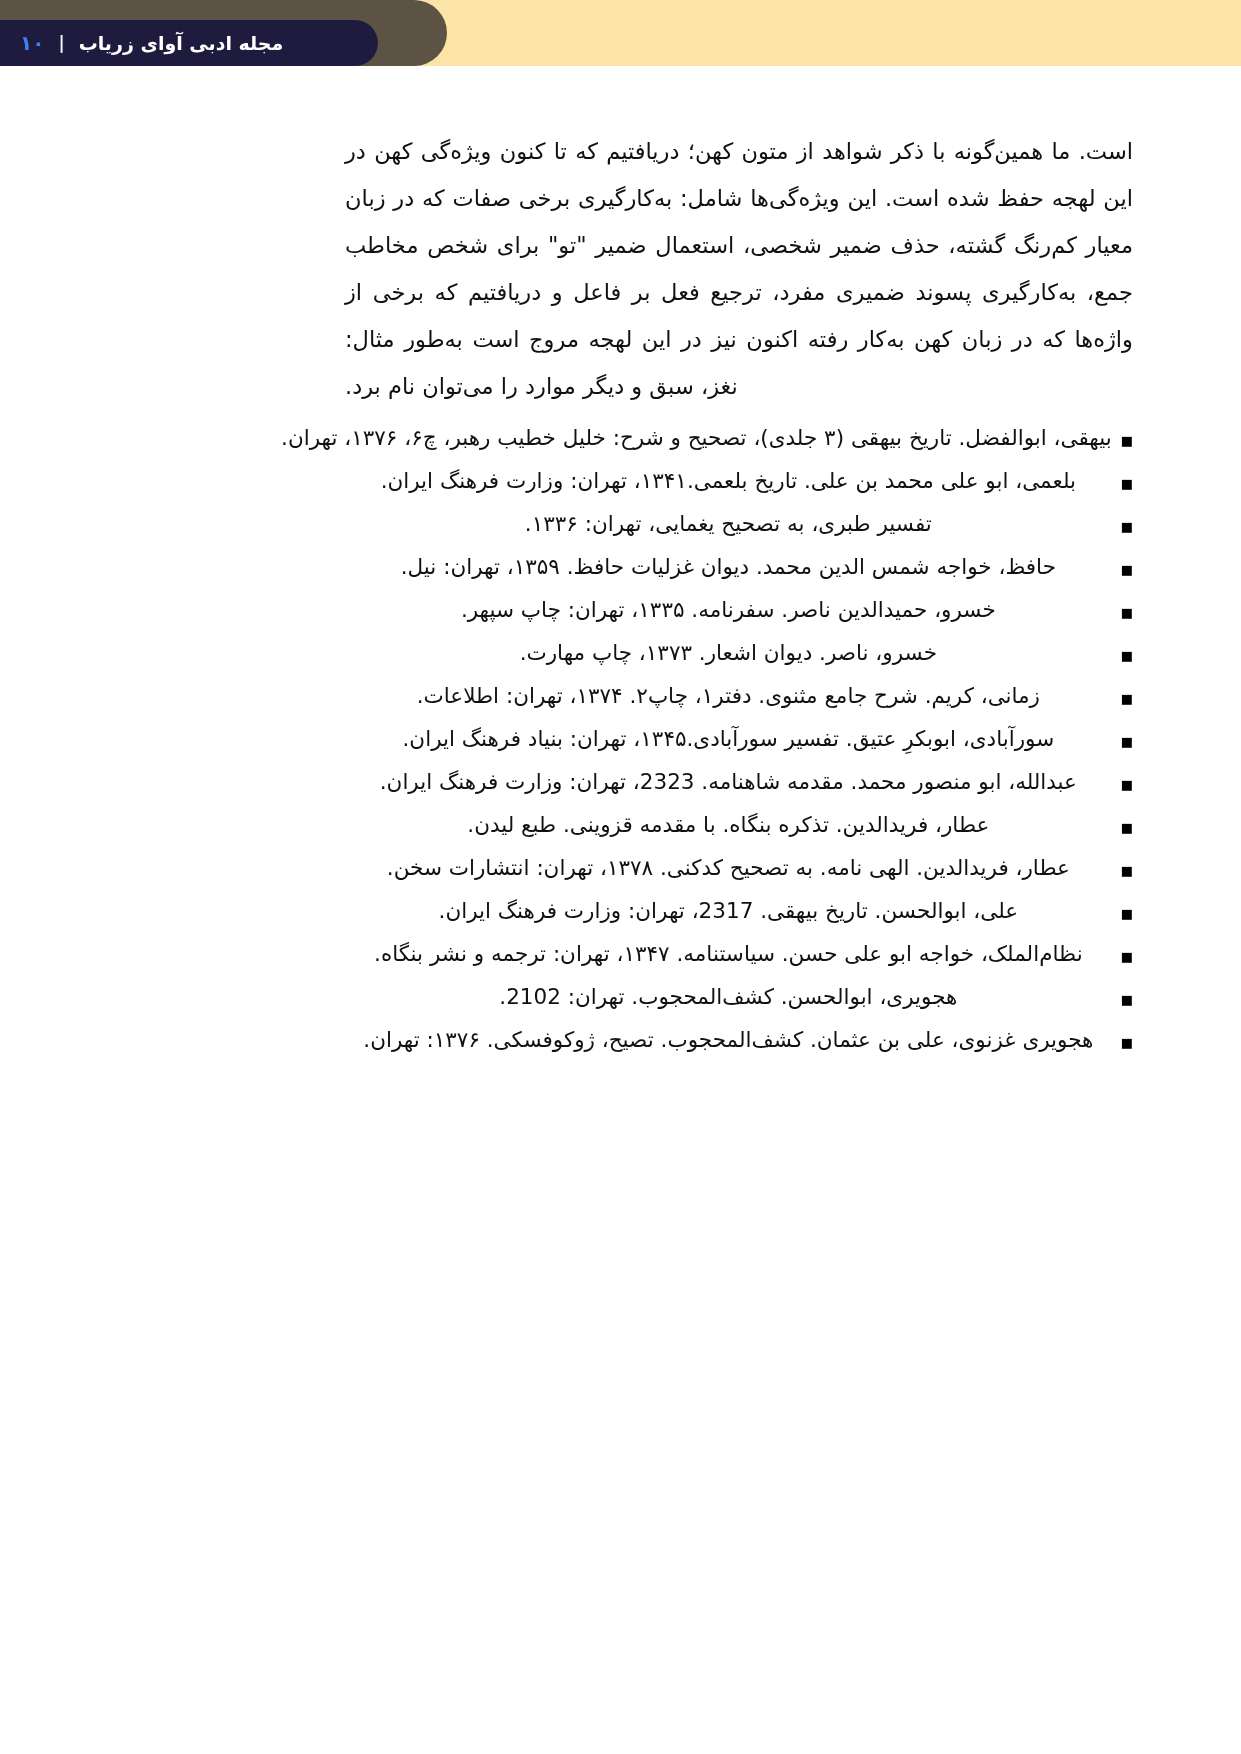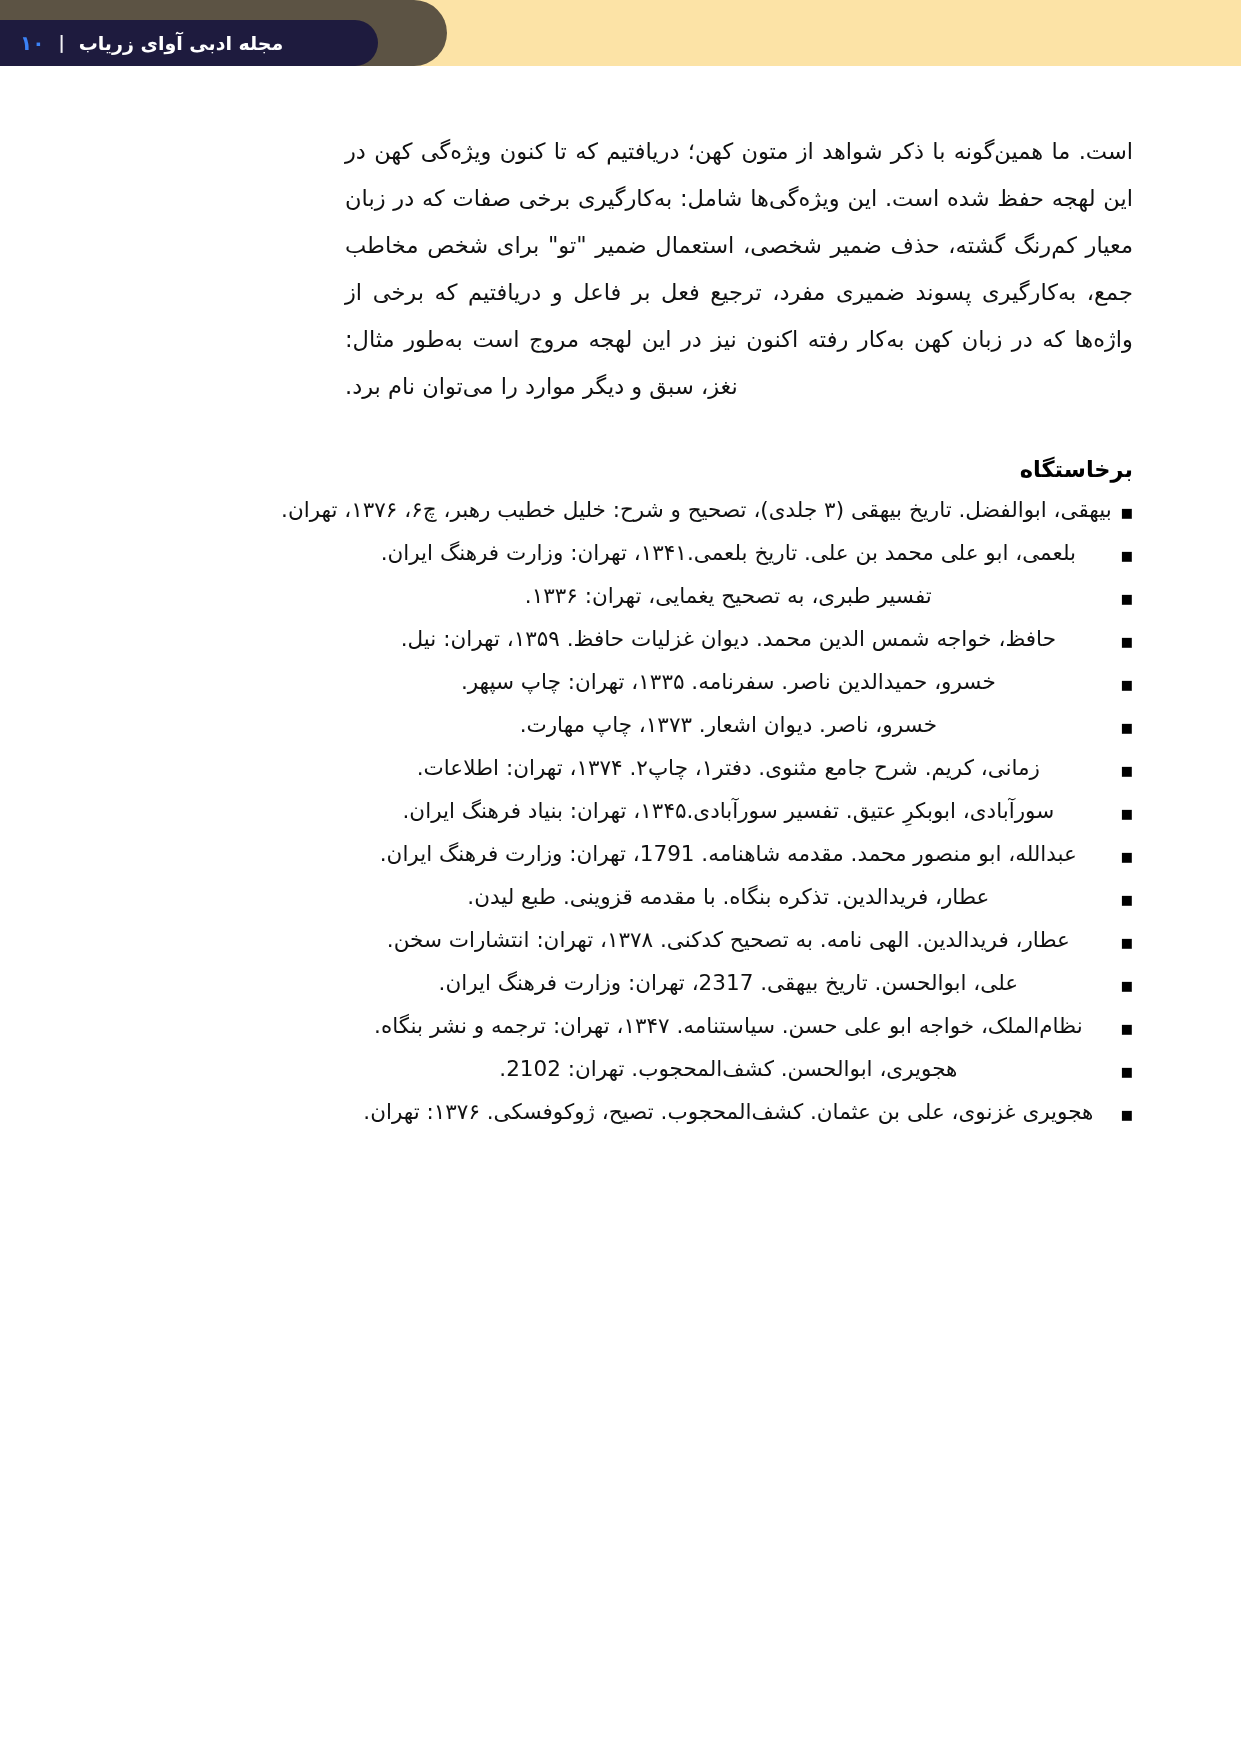--- a/index.html
+++ b/index.html
@@ -135,21 +135,20 @@
     <span class="header-title">مجله ادبی آوای زریاب</span>
     <span class="header-sep">|</span>
     <span class="header-page">۱۰</span>
   </div>
 </div>
 
 <div class="page">
 
   <p class="body-paragraph">است. ما همین‌گونه با ذکر شواهد از متون کهن؛ دریافتیم که تا کنون ویژه‌گی کهن در این لهجه حفظ شده است. این ویژه‌گی‌ها شامل: به‌کارگیری برخی صفات که در زبان معیار کم‌رنگ گشته، حذف ضمیر شخصی، استعمال ضمیر "تو" برای شخص مخاطب جمع، به‌کارگیری پسوند ضمیری مفرد، ترجیع فعل بر فاعل و دریافتیم که برخی  از واژه‌ها  که در زبان کهن به‌کار رفته اکنون نیز در این لهجه مروج است به‌طور مثال: نغز، سبق و دیگر موارد را می‌توان نام برد.</p>
 
-  <h2 class="section-heading">برخاستگاه</h2>
 
   <ul class="biblio-list">
     <li class="biblio-item">
       <span class="biblio-bullet">■</span>
       <span class="biblio-text">بیهقی، ابوالفضل. تاریخ بیهقی (۳ جلدی)، تصحیح و شرح: خلیل خطیب رهبر، چ۶، ۱۳۷۶، تهران.</span>
     </li>
     <li class="biblio-item">
       <span class="biblio-bullet">■</span>
       <span class="biblio-text">بلعمی، ابو علی محمد بن علی. تاریخ بلعمی.۱۳۴۱، تهران: وزارت فرهنگ ایران.</span>
     </li>
@@ -172,21 +171,21 @@
     <li class="biblio-item">
       <span class="biblio-bullet">■</span>
       <span class="biblio-text">زمانی، کریم. شرح جامع مثنوی. دفتر۱، چاپ۲. ۱۳۷۴، تهران: اطلاعات.</span>
     </li>
     <li class="biblio-item">
       <span class="biblio-bullet">■</span>
       <span class="biblio-text">سورآبادی، ابوبکرِ عتیق. تفسیر سورآبادی.۱۳۴۵، تهران: بنیاد فرهنگ ایران.</span>
     </li>
     <li class="biblio-item">
       <span class="biblio-bullet">■</span>
-      <span class="biblio-text">عبدالله، ابو منصور محمد. مقدمه شاهنامه. 1791، تهران: وزارت فرهنگ ایران.</span>
+      <span class="biblio-text">عبدالله، ابو منصور محمد. مقدمه شاهنامه. 2323، تهران: وزارت فرهنگ ایران.</span>
     </li>
     <li class="biblio-item">
       <span class="biblio-bullet">■</span>
       <span class="biblio-text">عطار، فریدالدین. تذکره بنگاه. با مقدمه قزوینی. طبع لیدن.</span>
     </li>
     <li class="biblio-item">
       <span class="biblio-bullet">■</span>
       <span class="biblio-text">عطار، فریدالدین. الهی نامه. به تصحیح  کدکنی. ۱۳۷۸، تهران: انتشارات سخن.</span>
     </li>
     <li class="biblio-item">

